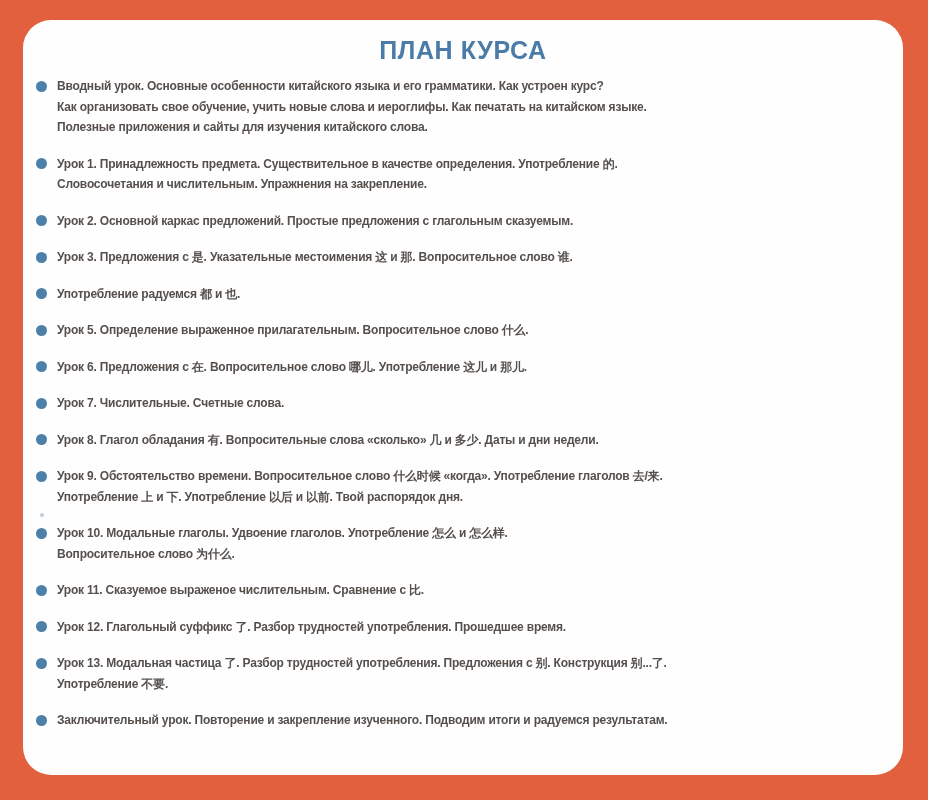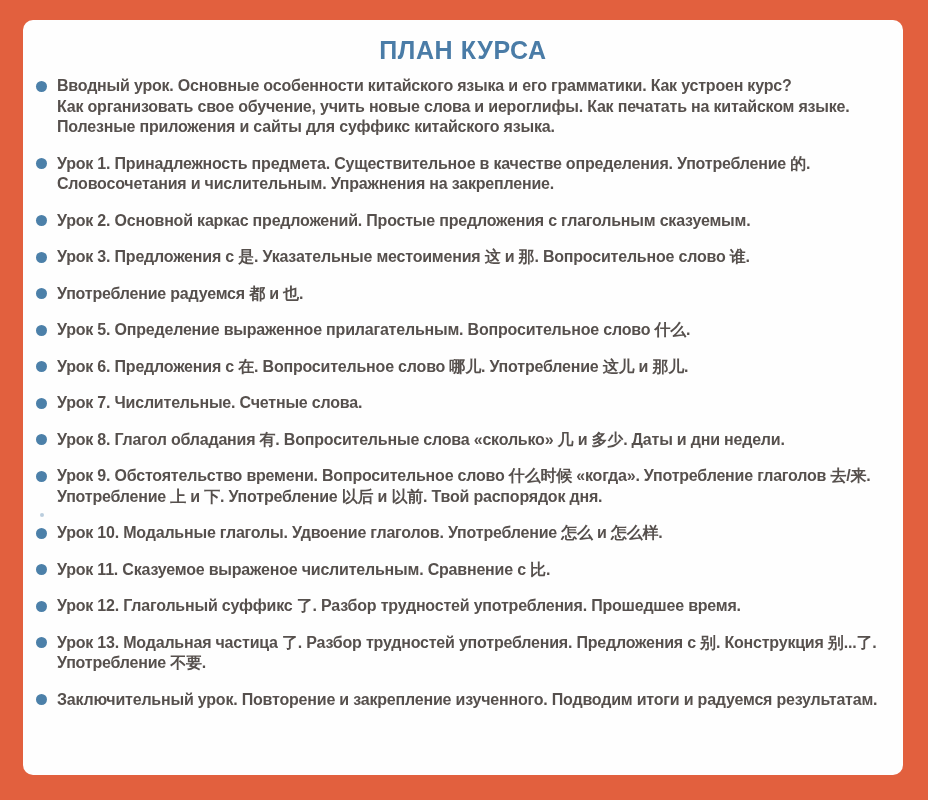--- a/index.html
+++ b/index.html
@@ -16,21 +16,21 @@
     width:928px;height:800px;
     background:var(--background);
     font-family:"Liberation Sans","DejaVu Sans",sans-serif;
     overflow:hidden;
   }
   .card{
     position:absolute;
     left:23px;top:20px;
     width:880px;height:755px;
     background:var(--card);
-    border-radius:10px;
+    border-radius:28px;
     overflow:hidden;
   }
   .title{
     margin-top:14px;
     text-align:center;
     font-size:25px;
     font-weight:700;
     letter-spacing:0.6px;
     color:var(--title);
     line-height:32px;
@@ -46,21 +46,21 @@
     margin-bottom:16px;
   }
   ul.plan .bullet{
     position:absolute;
     left:13px;top:4.75px;
     width:11px;height:11px;
     border-radius:50%;
     background:var(--bullet);
   }
   ul.plan .line{
-    font-size:16px;
+    font-size:12px;
     font-weight:700;
     letter-spacing:-0.2px;
     line-height:20.5px;
     color:var(--text);
     white-space:nowrap;
   }
   .speck{
     position:absolute;
     left:17px;top:493px; 
     width:4px;height:4px;
@@ -73,21 +73,21 @@
 <body>
 
 <div class="card">
   <h1 class="title">ПЛАН КУРСА</h1>
   <ul class="plan">
       <li>
         <span class="bullet"></span>
         <div class="lines">
           <div class="line">Вводный урок. Основные особенности китайского языка и его грамматики. Как устроен курс?</div>
           <div class="line">Как организовать свое обучение, учить новые слова и иероглифы. Как печатать на китайском языке.</div>
-          <div class="line">Полезные приложения и сайты для суффикс китайского языка.</div>
+          <div class="line">Полезные приложения и сайты для изучения китайского слова.</div>
         </div>
       </li>
       <li>
         <span class="bullet"></span>
         <div class="lines">
           <div class="line">Урок 1. Принадлежность предмета. Существительное в качестве определения. Употребление 的.</div>
           <div class="line">Словосочетания и числительным. Упражнения на закрепление.</div>
         </div>
       </li>
       <li>
@@ -136,20 +136,21 @@
         <span class="bullet"></span>
         <div class="lines">
           <div class="line">Урок 9. Обстоятельство времени. Вопросительное слово 什么时候 «когда». Употребление глаголов 去/来.</div>
           <div class="line">Употребление 上 и 下. Употребление 以后 и 以前. Твой распорядок дня.</div>
         </div>
       </li>
       <li>
         <span class="bullet"></span>
         <div class="lines">
           <div class="line">Урок 10. Модальные глаголы. Удвоение глаголов. Употребление 怎么 и 怎么样.</div>
+          <div class="line">Вопросительное слово 为什么.</div>
         </div>
       </li>
       <li>
         <span class="bullet"></span>
         <div class="lines">
           <div class="line">Урок 11. Сказуемое выраженое числительным. Сравнение с 比.</div>
         </div>
       </li>
       <li>
         <span class="bullet"></span>

